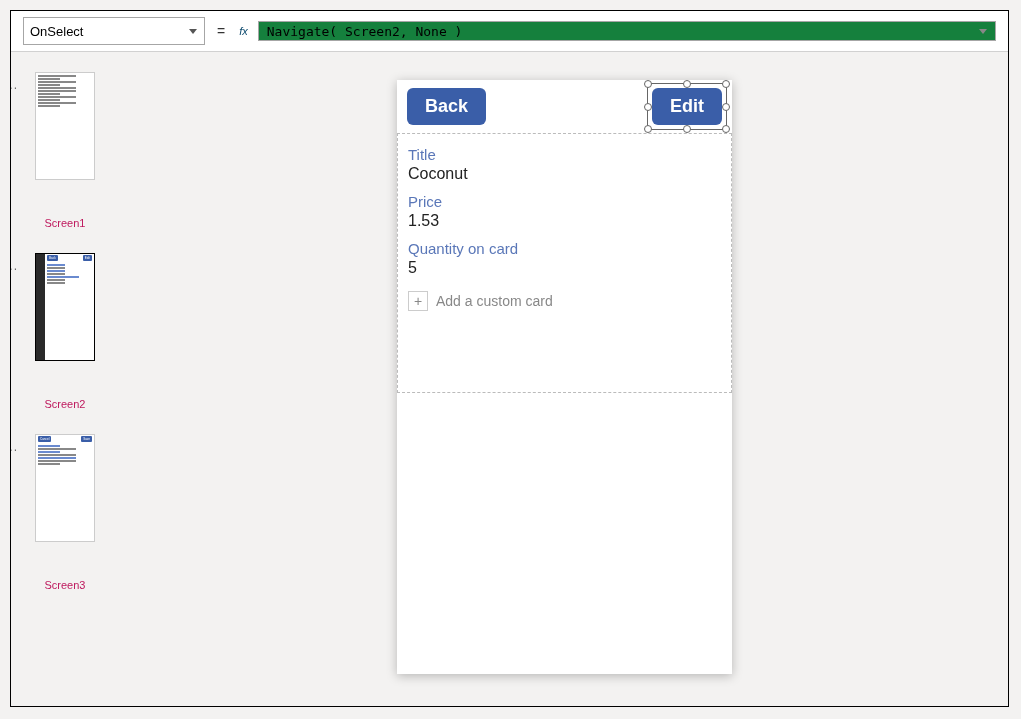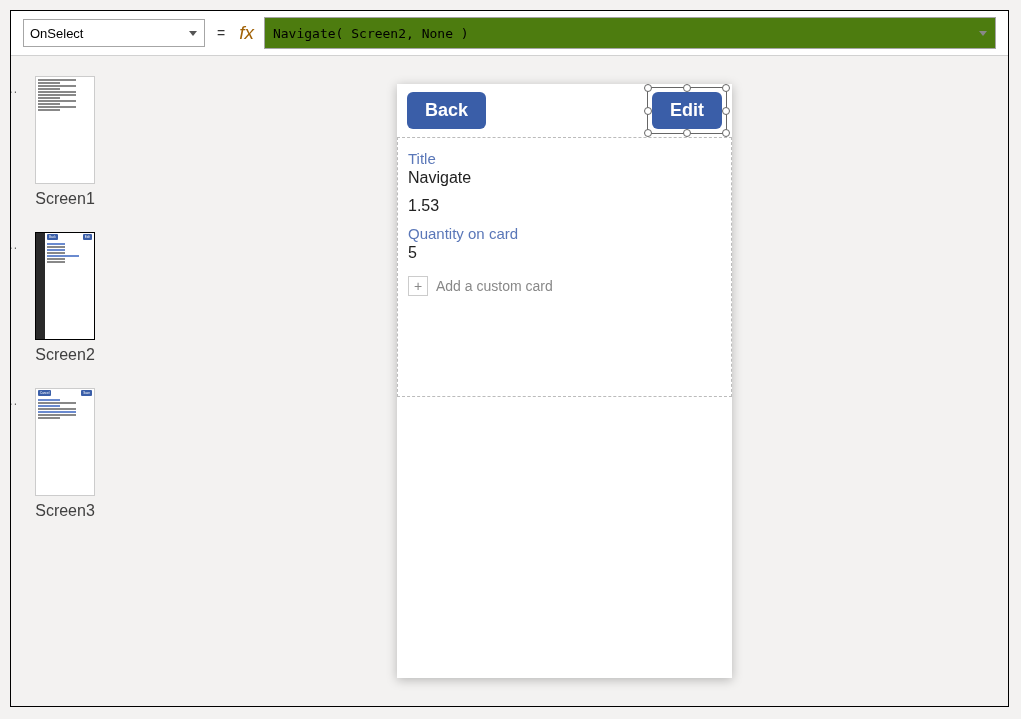--- a/index.html
+++ b/index.html
@@ -41,26 +41,26 @@
     .select-wrap::after {
       content: "";
       position: absolute; right: 8px; top: 12px;
       width: 0; height: 0;
       border-left: 4px solid transparent;
       border-right: 4px solid transparent;
       border-top: 5px solid #555;
       pointer-events: none;
     }
     .eq-sign { font-size: 14px; color: #333; padding: 0 4px; }
-    .fx { font-style: italic; font-size: 19px; color: #a16207; padding: 0 2px; }
+    .fx { font-style: italic; font-size: 11px; color: #0c4a6e; padding: 0 2px; }
     .formula-input {
       flex: 1;
-      height: 32px;
+      height: 20px;
       border: 1px solid #a6a6a6;
-      background: #4d7c0f;
+      background: #15803d;
       font-size: 13px;
       font-family: Consolas, monospace;
       padding: 0 8px;
       display: flex;
       align-items: center;
       justify-content: space-between;
     }
     .formula-text { color: #000; }
     .formula-chevron {
       width: 0; height: 0;
@@ -99,21 +99,21 @@
       flex-direction: column;
       font-size: 3px;
       overflow: hidden;
     }
     .thumb.selected { border: 1px solid #000; }
     .thumb-btn { background: #3a5ea8; color: #fff; font-size: 3px; padding: 1px 2px; border-radius: 1px; }
     .thumb-list { padding: 2px; display: flex; flex-direction: column; gap: 1px; }
     .thumb-line { height: 2px; background: #888; width: 70%; }
     .thumb-line.short { width: 40%; }
     .thumb-line.blue { background: #6a8acf; }
-    .screen-label { font-size: 16px; color: #404040; }
+    .screen-label { font-size: 11px; color: #be185d; margin-top: 31px; }
 
     .canvas-area {
       flex: 1;
       position: relative;
       display: flex;
       justify-content: center;
       padding-top: 28px;
     }
     .phone-frame {
       width: 335px;
@@ -291,23 +291,24 @@
               <div class="handle h-bl"></div>
               <div class="handle h-bm"></div>
               <div class="handle h-br"></div>
             </div>
           </div>
         </div>
 
         <div class="form-region">
           <div class="card">
             <div class="card-label">Title</div>
-            <div class="card-value">Navigate</div>
+            <div class="card-value">Coconut</div>
           </div>
           <div class="card">
+            <div class="card-label">Price</div>
             <div class="card-value">1.53</div>
           </div>
           <div class="card">
             <div class="card-label">Quantity on card</div>
             <div class="card-value">5</div>
           </div>
           <div class="add-card">
             <div class="plus-box">+</div>
             <span>Add a custom card</span>
           </div>

